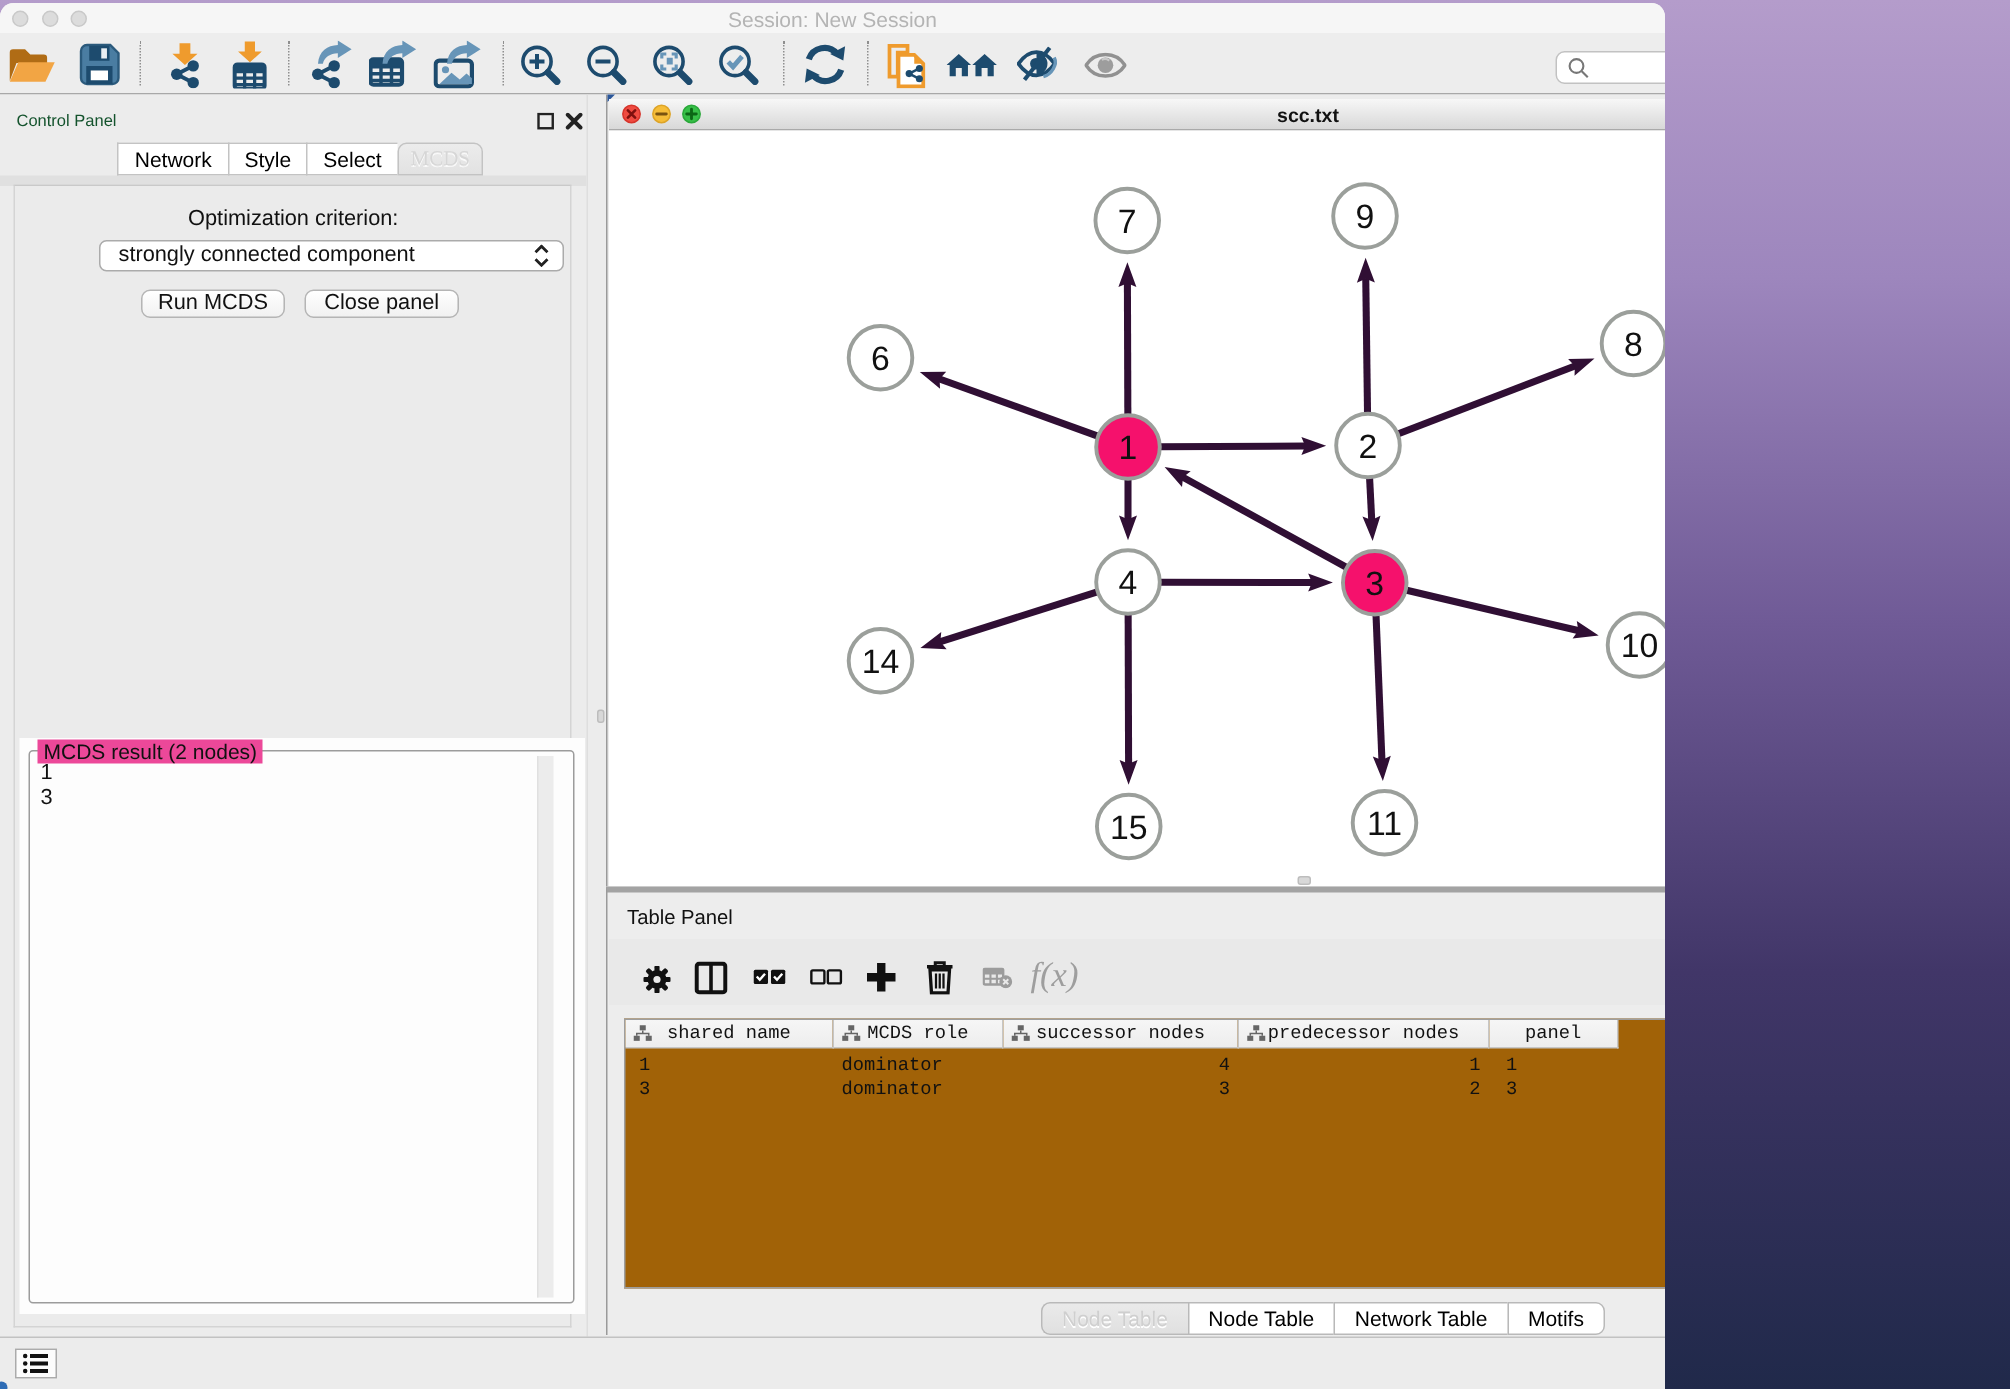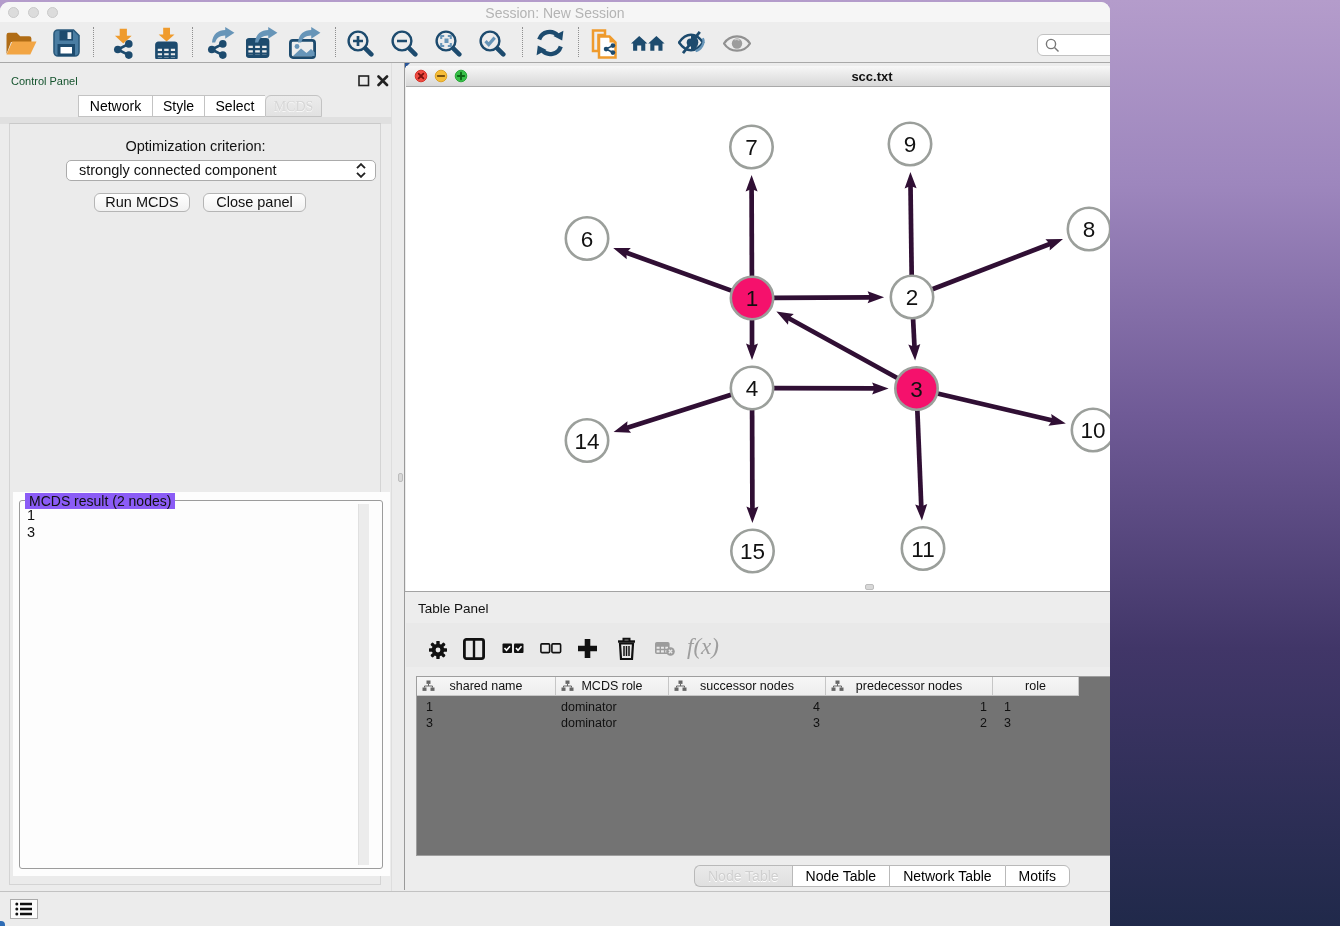--- a/index.html
+++ b/index.html
@@ -27,38 +27,38 @@
   .tab { background:#fff; border:1px solid #c3c3c3; border-right:none; padding:1px 0 0 0; color:#000; text-align:center; line-height:19px; }
   .tab.first { border-radius:0; }
   .tab.sel { background:linear-gradient(#ececec,#e2e2e2); border:1px solid #c3c3c3; border-radius:6px 6px 0 0; color:#d6d6d6; text-shadow:0 1px 0 #fafafa; }
   .cp-content { position:absolute; left:9px; top:60px; width:372px; height:762px; background:#ebebeb; border:1px solid #d4d4d4; border-top:1px solid #c9c9c9; }
   .band { position:absolute; left:0px; top:54px; width:391px; height:7px; background:#e0e0e0; }
   .opt-label { position:absolute; left:0; top:75px; width:100%; text-align:center; font-size:14.5px; color:#111; }
   .dropdown { position:absolute; left:44px; top:97px; width:310px; height:21px; background:#fff; border:1px solid #ababab; border-radius:5px; font-size:14.5px; color:#111; line-height:19px; padding-left:12px;margin-left:22px; }
   .btn { position:absolute; top:130px; height:19px; background:linear-gradient(#ffffff,#f1f1f1); border:1px solid #b5b5b5; border-radius:6px; font-size:14.5px; color:#111; text-align:center; line-height:16px; }
   .result-wrap { position:absolute; left:13px; top:429px; width:377px; height:384px; background:#fdfdfd; }
   .groupbox { position:absolute; left:6px; top:8px; width:364px; height:369px; border:1px solid #9c9c9c; border-radius:3px; }
-  .groupbox-label { position:absolute; left:5px; top:-8px; background:#8b5cf6; padding:0 4px; font-size:14px; color:#111; }
+  .groupbox-label { position:absolute; left:5px; top:-8px; background:#ec4899; padding:0 4px; font-size:14px; color:#111; }
   .result-text { position:absolute; left:7px; top:6px; font-size:14.5px; color:#111; line-height:17px; }
   .scrolltrack { position:absolute; right:13px; top:3px; width:11px; height:361px; background:#ececec; border-left:1px solid #e0e0e0; }
   
   .vsplit { position:absolute; left:391px; top:61px; width:14px; height:829px; background:#ececec; border-left:1px solid #dedede; }
   .vgrip { position:absolute; left:6px; top:410px; width:5px; height:9px; background:#d8d8d8; border:1px solid #bdbdbd; border-radius:2px; }
   
   .netframe { position:absolute; left:404px; top:61px; width:933px; height:528px; background:#ececec; border-left:1px solid #9a9a9a; }
   .net-titlebar { position:absolute; left:1px; top:3px; width:932px; height:21px; background:linear-gradient(#f7f7f7,#d8d8d8); border-bottom:1px solid #a9a9a9; }
   .net-title { position:absolute; top:3px; left:0; width:100%; text-align:center; font-size:13px; font-weight:bold; color:#111; }
   .canvas { position:absolute; left:1px; top:24px; width:932px; height:504px; background:#fff; }
   .hgrip { position:absolute; left:460px; top:521px; width:9px; height:6px; background:#d8d8d8; border:1px solid #bdbdbd; border-radius:2px; }
   .bluecorner { position:absolute; left:0; top:0; width:0; height:0; border-top:5px solid #2a5699; border-right:5px solid transparent; }
   
-  .tpanel { position:absolute; left:404px; top:589px; width:933px; height:299px; background:#ededed; border-left:1px solid #9a9a9a; border-top:1px solid #a3a3a3; }
+  .tpanel { position:absolute; left:404px; top:589px; width:933px; height:299px; background:#ededed; border-left:1px solid #9a9a9a; border-top:4px solid #a3a3a3; }
   .tp-title { position:absolute; left:13px; top:9px; font-size:13.5px; color:#111; }
   .tp-toolbar { position:absolute; left:1px; top:31px; width:931px; height:44px; background:#e9e9e9; }
-  .tbl-wrap { position:absolute; left:11px; top:84px; width:917px; height:180px; background:#737373; border:1px solid #9e9e9e; }
+  .tbl-wrap { position:absolute; left:11px; top:84px; width:917px; height:180px; background:#a16207; border:1px solid #9e9e9e;font-family:Liberation Mono, monospace; }
   .th-row { position:absolute; left:0; top:0; height:19px; display:flex; font-size:12.5px; color:#111; }
   .th { background:linear-gradient(#f6f6f6,#ededed); border-right:1px solid #c6c6c6; border-bottom:1px solid #c6c6c6; position:relative; text-align:center; line-height:18px; }
   .th svg { position:absolute; left:5px; top:3px; }
   .td-row { position:absolute; font-size:12.5px; color:#111; height:16px; line-height:16px; }
   .bot-tabs { position:absolute; left:289px; top:273px; height:22px; display:flex; font-size:14px; }
   .btab { background:#fff; border:1px solid #b9b9b9; border-right:none; padding:0 13px; line-height:20px; color:#000; }
   .btab.sel { background:linear-gradient(#eaeaea,#e0e0e0); color:#cfcfcf; text-shadow:0 1px 0 #fff; border-radius:6px 0 0 6px; }
   .btab.last { border-right:1px solid #b9b9b9; border-radius:0 6px 6px 0; }
   
   .statusbar { position:absolute; left:0; top:889px; width:1337px; height:34px; background:#ececec; border-top:1px solid #c2c2c2; }
@@ -393,21 +393,21 @@
               <rect x="0.5" y="7.5" width="4" height="3.4" fill="#666"></rect>
               <rect x="8.5" y="7.5" width="4" height="3.4" fill="#666"></rect>
               <path d="M6.5 4v2M2.5 7.5V6h8v1.5" stroke="#666" fill="none"></path>
             </svg><span>successor nodes</span></div>
           <div class="th" style="width:167px;"><svg width="13" height="12" viewBox="0 0 13 12">
               <rect x="4.5" y="0.5" width="4" height="3.4" fill="#666"></rect>
               <rect x="0.5" y="7.5" width="4" height="3.4" fill="#666"></rect>
               <rect x="8.5" y="7.5" width="4" height="3.4" fill="#666"></rect>
               <path d="M6.5 4v2M2.5 7.5V6h8v1.5" stroke="#666" fill="none"></path>
             </svg><span>predecessor nodes</span></div>
-          <div class="th" style="width:86px;"><span>role</span></div>
+          <div class="th" style="width:86px;"><span>panel</span></div>
         </div>
 <div class="td-row" style="left:9px;top:22px;">1</div>
 <div class="td-row" style="left:144px;top:22px;">dominator</div>
 <div class="td-row" style="left:359px;top:22px;width:44px;text-align:right;">4</div>
 <div class="td-row" style="left:526px;top:22px;width:44px;text-align:right;">1</div>
 <div class="td-row" style="left:587px;top:22px;">1</div>
 <div class="td-row" style="left:9px;top:38px;">3</div>
 <div class="td-row" style="left:144px;top:38px;">dominator</div>
 <div class="td-row" style="left:359px;top:38px;width:44px;text-align:right;">3</div>
 <div class="td-row" style="left:526px;top:38px;width:44px;text-align:right;">2</div>

